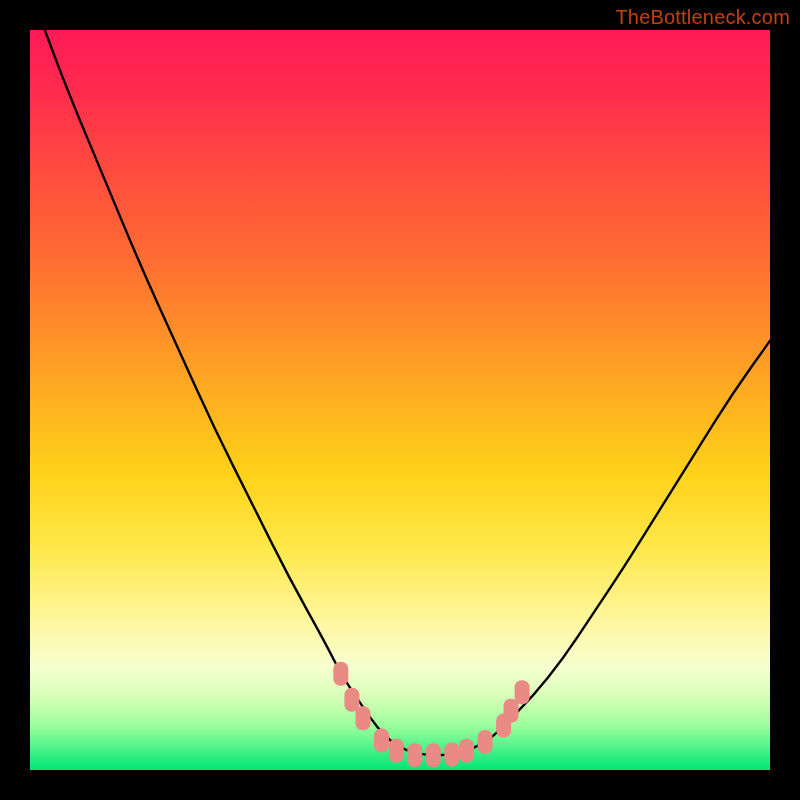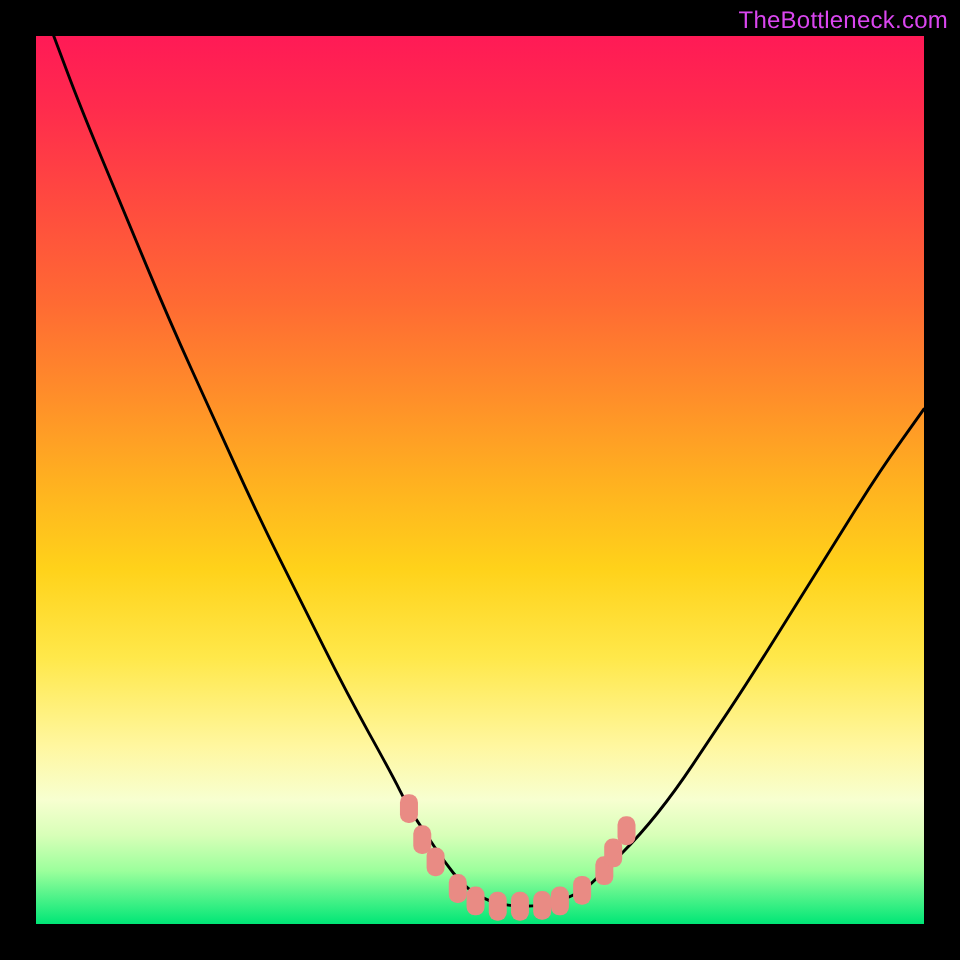--- a/index.html
+++ b/index.html
@@ -40,21 +40,21 @@
       #f7ffd0 86%,
       #d8ffb8 90%,
       #9cff9c 94%,
       #00e676 100%
     );
   }
   .watermark {
     position: absolute;
     top: 6px;
     right: 10px;
-    color: #d946ef;
+    color: #c2410c;
     font-size: 20px;
     font-weight: 500;
     letter-spacing: 0.2px;
     user-select: none;
   }
   svg.curve {
     position: absolute;
     left: 0;
     top: 0;
     width: 740px;

